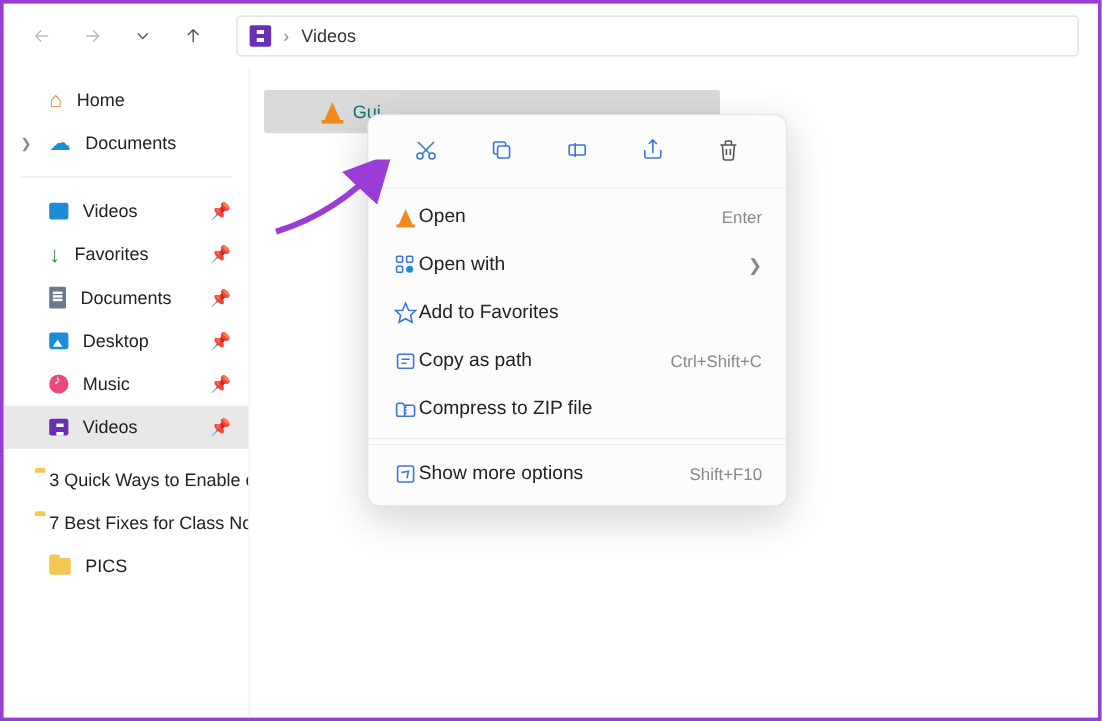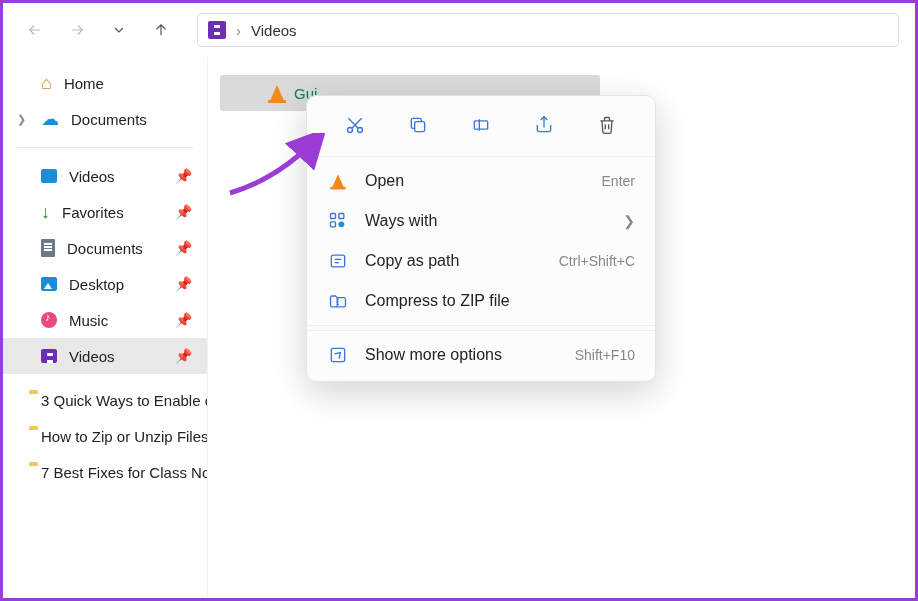--- a/index.html
+++ b/index.html
@@ -20,21 +20,21 @@
 .side-item .no-expand { width: 12px; }
 .side-sep { height: 1px; background: #e6e6e6; margin: 10px 14px; }
 .content { flex: 1; position: relative; padding: 18px 12px; }
 .file-item { display: flex; align-items: center; width: 380px; height: 36px; background: #dadada; padding: 0 40px 0 50px; gap: 10px; font-size: 15px; color: #0f766e; border-radius: 2px; }
 .vlc-cone { width:0; height:0; border-left:7px solid transparent; border-right:7px solid transparent; border-bottom:16px solid #f08a1a; position:relative; }
 .vlc-cone::after { content:""; position:absolute; left:-9px; top:15px; width:18px; height:3px; background:#f08a1a; }
 .ctx-menu { position: absolute; left: 303px; top: 92px; width: 350px; background: #fcfcfc; border: 1px solid #e3e3e3; border-radius: 10px; box-shadow: 0 10px 35px rgba(0,0,0,0.18); padding: 6px 0; }
 .ctx-toolbar { display: flex; justify-content: space-around; padding: 6px 16px 10px; }
 .ctx-tool { width: 38px; height: 34px; display: flex; align-items: center; justify-content: center; color: #3a76d8; border-radius: 4px; }
 .ctx-sep { height: 1px; background: #eee; margin: 4px 0; }
-.ctx-item { display: flex; align-items: center; height: 40px; padding: 0 20px; gap: 16px; font-size: 16px; color: #222; }
+.ctx-item { display: flex; align-items: center; height: 40px; padding: 0 20px; font-size: 16px; color: #222; }
 .ctx-item .shortcut { margin-left: auto; color: #888; font-size: 14px; text-align: center; }
 .ctx-item .sub { margin-left: auto; color: #888; font-size: 14px; }
 .ctx-icon { width: 22px; height: 22px; display: flex; align-items: center; justify-content: center; color: #3a76d8; }
 .arrow-annotation { position: absolute; left: 222px; top: 130px; pointer-events: none; }
 .folder-icon { width: 18px; height: 14px; background: #f4c753; border-radius: 2px; position: relative; display: inline-block; }
 .folder-icon::before { content:""; position:absolute; left:0; top:-3px; width:9px; height:4px; background:#f4c753; border-radius:2px 2px 0 0; }
 .home-icon { color: #d88a3a; font-size: 18px; }
 .cloud-icon { color: #1a8cd8; font-size: 18px; }
 .blue-square { width: 16px; height: 14px; background: #1a8cd8; border-radius: 2px; display: inline-block; }
 .dl-icon { color: #2a8a3a; font-size: 18px; font-weight: bold; }
@@ -137,26 +137,26 @@
     <div style="height:8px"></div>
 
     <div class="side-item">
       <span class="no-expand"></span>
       <span class="folder-icon"></span>
       <span>3 Quick Ways to Enable or Disable</span>
     </div>
     <div class="side-item">
       <span class="no-expand"></span>
       <span class="folder-icon"></span>
-      <span>How to Zip or Unzip Files</span>
+      <span>7 Best Fixes for Class Not Registered</span>
     </div>
     <div class="side-item">
       <span class="no-expand"></span>
       <span class="folder-icon"></span>
-      <span>7 Best Fixes for Class Not Registered</span>
+      <span>PICS</span>
     </div>
   </div>
 
   <div class="content">
     <div class="file-item">
       <span class="vlc-cone"></span>
       <span>Gui</span>
     </div>
   </div>
 </div>
@@ -204,22 +204,30 @@
   </div>
   <div class="ctx-item">
     <span class="ctx-icon">
       <svg width="20" height="20" viewBox="0 0 24 24" fill="none" stroke="currentColor" stroke-width="1.6">
           <rect x="3" y="3" width="6" height="6" rx="1"></rect>
           <rect x="3" y="13" width="6" height="6" rx="1"></rect>
           <rect x="13" y="3" width="6" height="6" rx="1"></rect>
           <circle cx="16" cy="16" r="3.5" fill="#1a8cd8" stroke="none"></circle>
         </svg>
     </span>
-    <span>Ways with</span>
+    <span>Open with</span>
     <span class="sub">❯</span>
+  </div>
+  <div class="ctx-item">
+    <span class="ctx-icon">
+      <svg width="20" height="20" viewBox="0 0 24 24" fill="none" stroke="currentColor" stroke-width="1.6">
+          <polygon points="12 2 15 9 22 9.3 17 14 18.5 21 12 17.5 5.5 21 7 14 2 9.3 9 9"></polygon>
+        </svg>
+    </span>
+    <span>Add to Favorites</span>
   </div>
   <div class="ctx-item">
     <span class="ctx-icon">
       <svg width="20" height="20" viewBox="0 0 24 24" fill="none" stroke="currentColor" stroke-width="1.6">
           <rect x="4" y="5" width="16" height="14" rx="2"></rect>
           <path d="M8 10h8M8 14h5"></path>
         </svg>
     </span>
     <span>Copy as path</span>
     <span class="shortcut">Ctrl+Shift+C</span>

